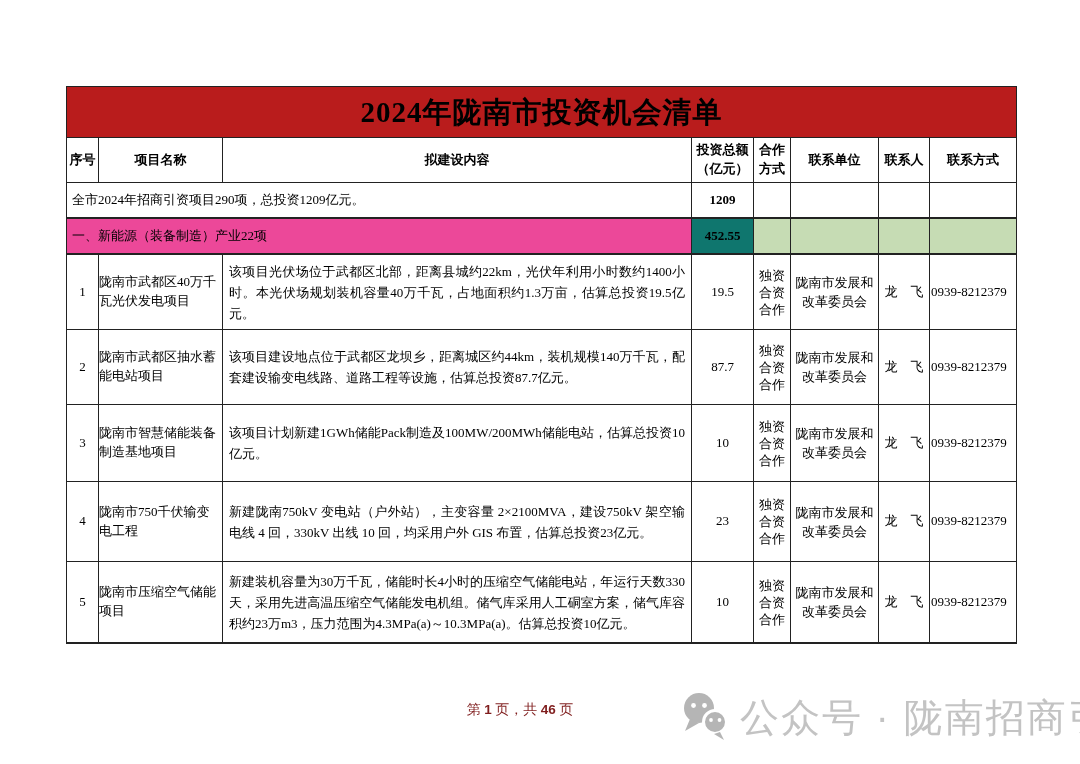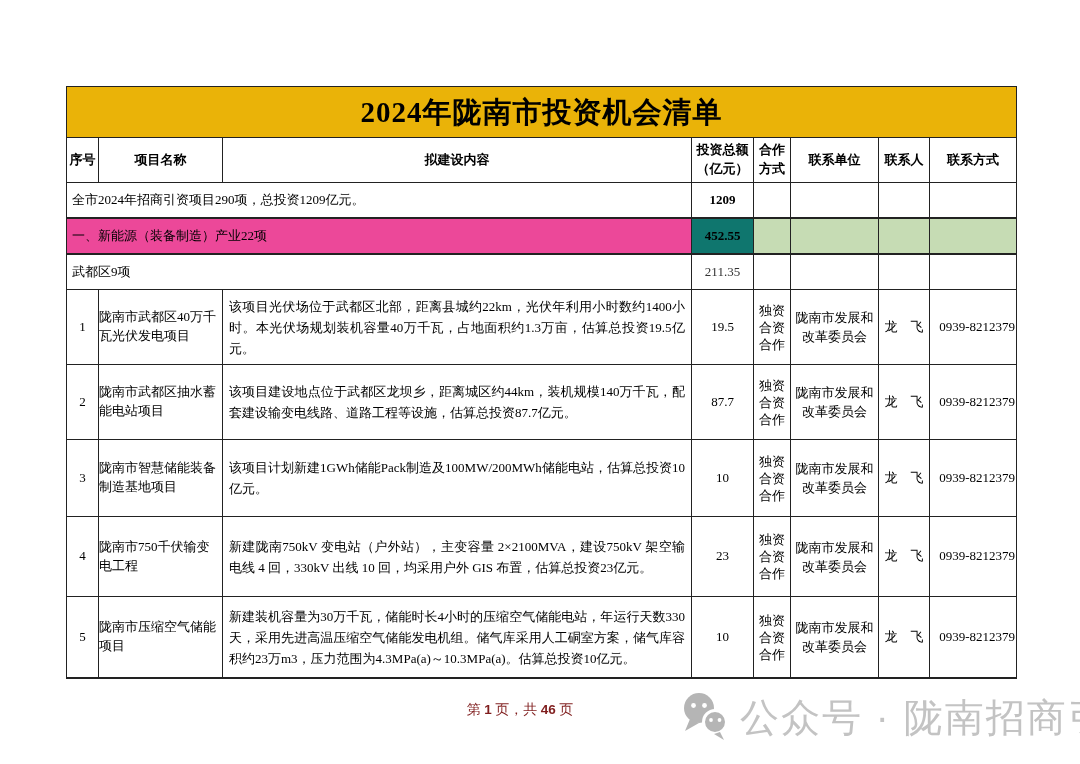--- a/index.html
+++ b/index.html
@@ -27,21 +27,21 @@
   tr.distr td.lbl{font-weight:normal;}
   tr.distr td.amt{font-weight:normal;color:#333;}
   
   td.c-no{text-align:center;vertical-align:middle;}
   td.c-name{text-align:left;vertical-align:middle;padding:2px 0;}
   td.c-content{text-align:justify;vertical-align:middle;padding:3px 6px;line-height:21px;}
   td.c-amt{text-align:center;vertical-align:middle;}
   td.c-coop{text-align:center;vertical-align:middle;white-space:pre-line;line-height:17px;}
   td.c-unit{text-align:center;vertical-align:middle;white-space:pre-line;line-height:19px;}
   td.c-person{text-align:center;vertical-align:middle;}
-  td.c-phone{text-align:right;vertical-align:middle;letter-spacing:0px;}
+  td.c-phone{text-align:left;vertical-align:middle;letter-spacing:0px;}
   tr.r1 td{height:68px;}
   tr.r2 td{height:68px;}
   tr.r3 td{height:70px;}
   tr.r4 td{height:73px;}
   tr.r5 td{height:74px;border-bottom:2px solid #222;}
   
   .page-indicator{
     position:absolute;left:0;top:701px;width:1040px;text-align:center;
     font-size:14px;color:#7f1d1d;
     font-family:"Liberation Serif","DejaVu Serif",serif;
@@ -68,21 +68,21 @@
         <col style="width:469px">
       <col style="width:62px">
         <col style="width:37px">
         <col style="width:88px">
       <col style="width:51px">
         <col style="width:87px">
     </colgroup>
 
     <tbody>
         <tr>
-      <td class="titlebar" colspan="8" style="background:#eab308">2024年陇南市投资机会清单</td>
+      <td class="titlebar" colspan="8" style="background:#b91c1c">2024年陇南市投资机会清单</td>
     </tr>
 
     <tr class="hdr">
       <td>序号</td>
       <td>项目名称</td>
       <td>拟建设内容</td>
       <td>投资总额（亿元）</td>
       <td>合作方式</td>
       <td>联系单位</td>
       <td>联系人</td>
@@ -100,28 +100,20 @@
 
     <tr class="sumr secr">
       <td class="lbl" colspan="3" style="background:#ec4899">一、新能源（装备制造）产业22项</td>
       <td class="amt" style="background:#0f766e">452.55</td>
       <td style="background:#c6dcb4"></td>
       <td style="background:#c6dcb4"></td>
       <td style="background:#c6dcb4"></td>
       <td style="background:#c6dcb4"></td>
     </tr>
 
-    <tr class="sumr distr">
-      <td class="lbl" colspan="3">武都区9项</td>
-      <td class="amt">211.35</td>
-      <td></td>
-          <td></td>
-      <td></td>
-          <td></td>
-    </tr>
 
     <tr class="r1">
       <td class="c-no">1</td>
       <td class="c-name">陇南市武都区40万千瓦光伏发电项目</td>
       <td class="c-content">该项目光伏场位于武都区北部，距离县城约22km，光伏年利用小时数约1400小时。本光伏场规划装机容量40万千瓦，占地面积约1.3万亩，估算总投资19.5亿元。</td>
       <td class="c-amt">19.5</td>
       <td class="c-coop">独资
 合资
 合作</td>
       <td class="c-unit">陇南市发展和

